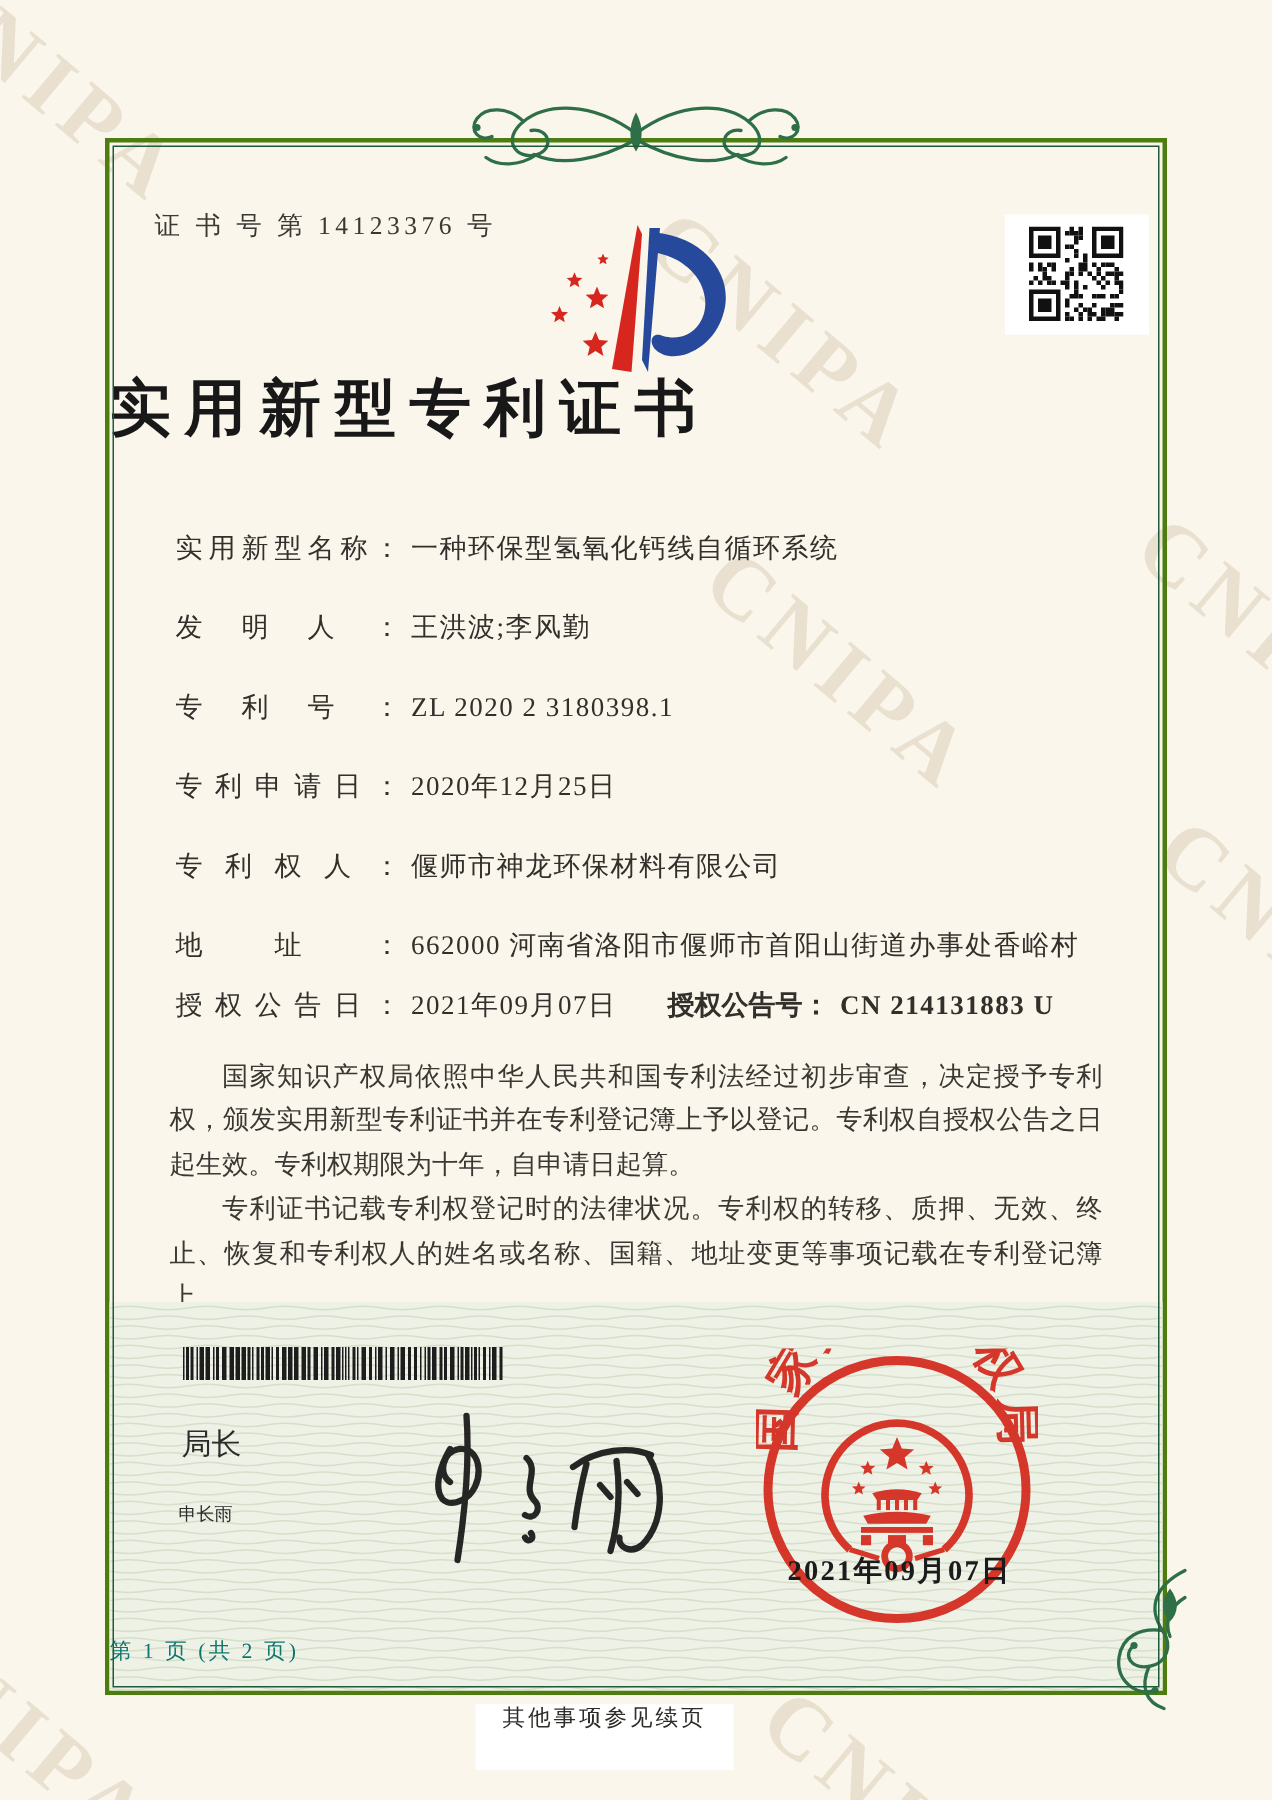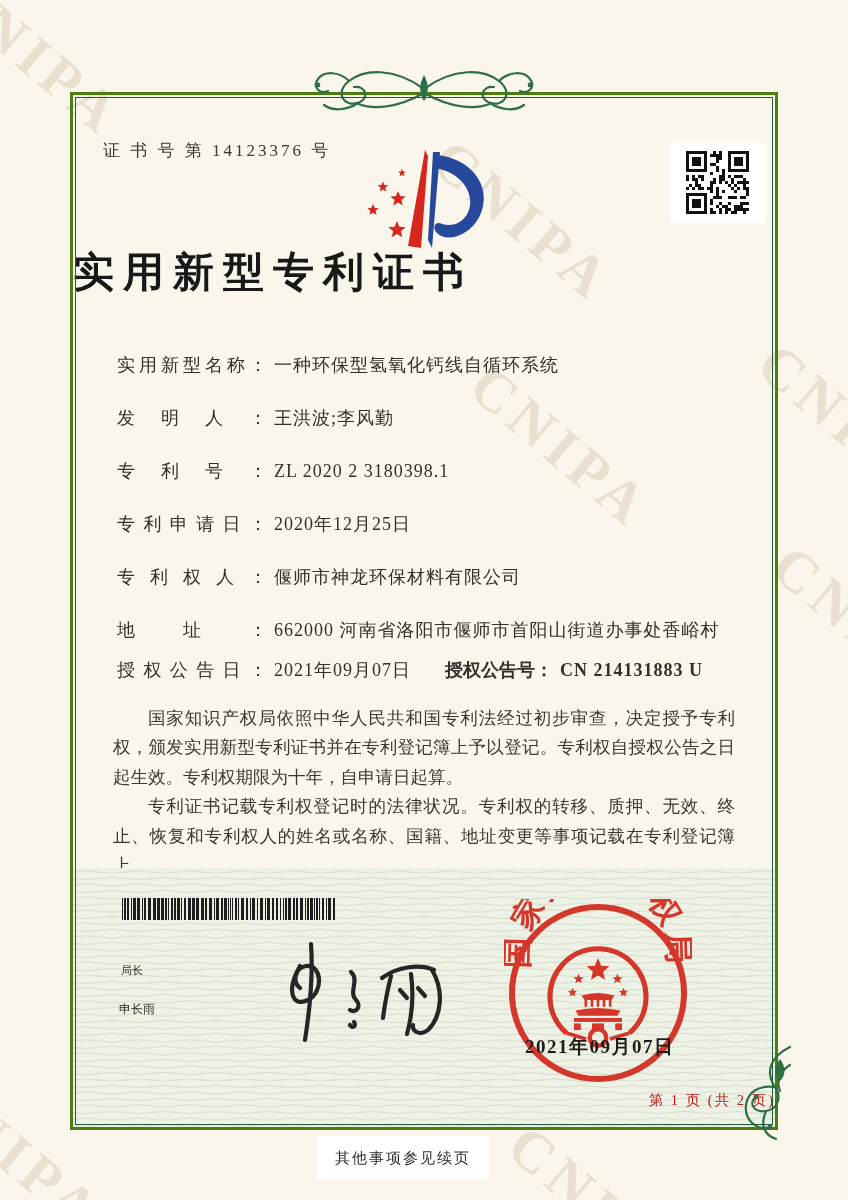--- a/index.html
+++ b/index.html
@@ -23,27 +23,27 @@
   .flabel{display:inline-block;width:150px;text-align:justify;text-align-last:justify;vertical-align:top;}
   .fvalue{margin-left:7px;letter-spacing:1px;}
   .grant{left:44px;top:563px;width:640px;font-size:18px;white-space:nowrap;color:#32302b;}
   .grant .g2{margin-left:34px;font-weight:bold;}
   .bodytext{left:40px;top:610px;width:622px;font-size:17.5px;line-height:1.68;
             text-align:justify;color:#3a3833;font-family:Liberation Mono, monospace;}
   .bodytext p{margin:0;text-indent:2em;}
   
   .band{left:0;top:773px;width:702px;height:259px;background:#eef1e6;z-index:1;}
   .band svg.waves{position:absolute;left:0;top:0;}
-  .signofftitle{left:48px;top:95px;font-size:11px;font-family:Liberation Mono, monospace;color:#2b2b2b;}
+  .signofftitle{left:48px;top:81px;font-size:20px;font-family:Liberation Mono, monospace;color:#2b2b2b;}
   .signoffname{left:46px;top:133px;font-size:12px;font-family:"Liberation Sans","DejaVu Sans",sans-serif;color:#2b2b2b;}
   .sealdate{left:452px;top:166px;width:210px;font-size:19px;font-weight:bold;
             letter-spacing:1.5px;color:#1b1b1b;z-index:5;}
-  .pageinfo{left:0;top:223px;width:100%;text-align:right;font-size:14.5px;letter-spacing:2px;color:#b91c1c;}
+  .pageinfo{left:0;top:223px;width:100%;text-align:left;font-size:14.5px;letter-spacing:2px;color:#0f766e;}
   .contbox{left:317px;top:1136px;width:172px;height:44px;background:#ffffff;z-index:10;
-           display:flex;align-items:center;justify-content:center;}
+           display:flex;justify-content:center;}
   .contbox span{font-size:15px;letter-spacing:2px;color:#2e2c28;}
   .z2{z-index:2;} .z3{z-index:3;} .z6{z-index:6;}
 </style>
 </head>
 <body>
 
 <div class="page">
 
   <div class="wm" style="left:-28px;top:-40px;">CNIPA</div>
   <div class="wm" style="left:462px;top:126px;">CNIPA</div>

